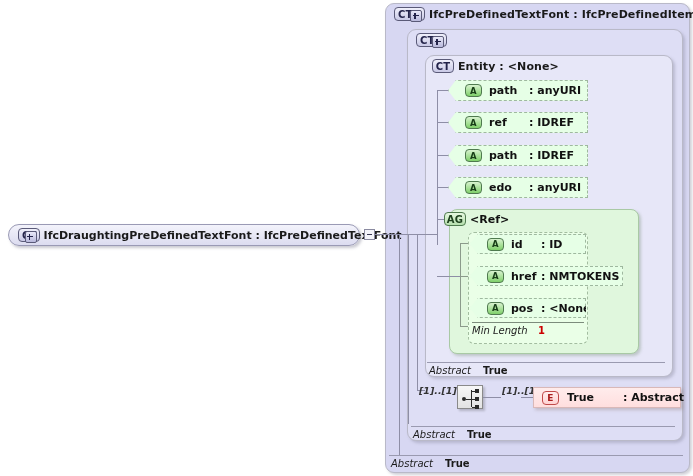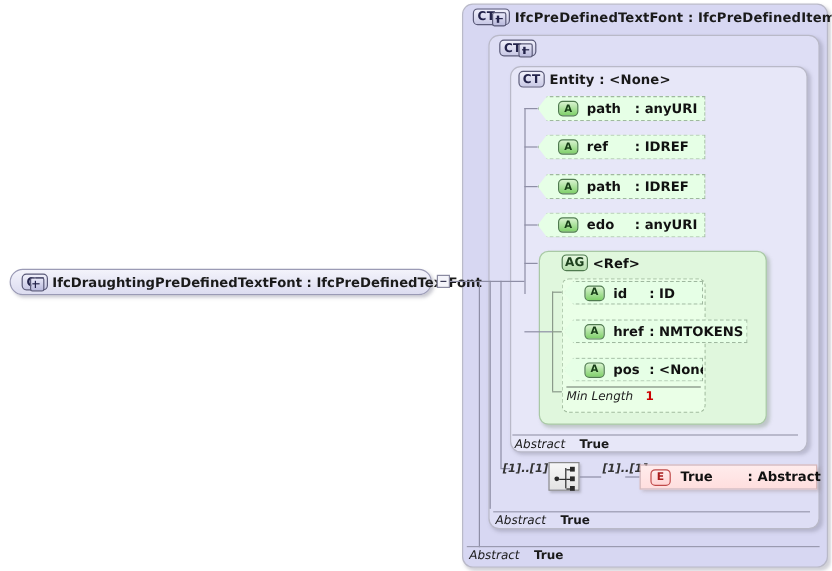--- a/index.html
+++ b/index.html
@@ -215,21 +215,21 @@
     <span class="ty" style="left:80px;">: IDREF</span>
   </div>
 
   <div class="attr" style="left:448px;top:177px;width:140px;height:21px;">
     <span class="badge a">A</span>
     <span class="nm">edo</span>
     <span class="ty" style="left:80px;">: anyURI</span>
   </div>
 
   <div class="agbox" style="left:449px;top:209px;width:190px;height:145px;"></div>
-  <div class="aghead" style="left:468px;top:212px;">
+  <div class="aghead" style="left:444px;top:212px;">
     <span class="badge ag">AG</span>
     <span class="lbl">&lt;Ref&gt;</span>
   </div>
 
   <div class="tl tlv" style="left:460px;top:243px;height:83px;"></div>
   <div class="tl tlh" style="left:460px;top:243px;width:10px;"></div>
   <div class="tl tlh" style="left:460px;top:276px;width:10px;"></div>
   <div class="tl tlh" style="left:460px;top:326px;width:10px;"></div>
   <div class="ln lnh" style="left:437px;top:276px;width:23px;"></div>
 

